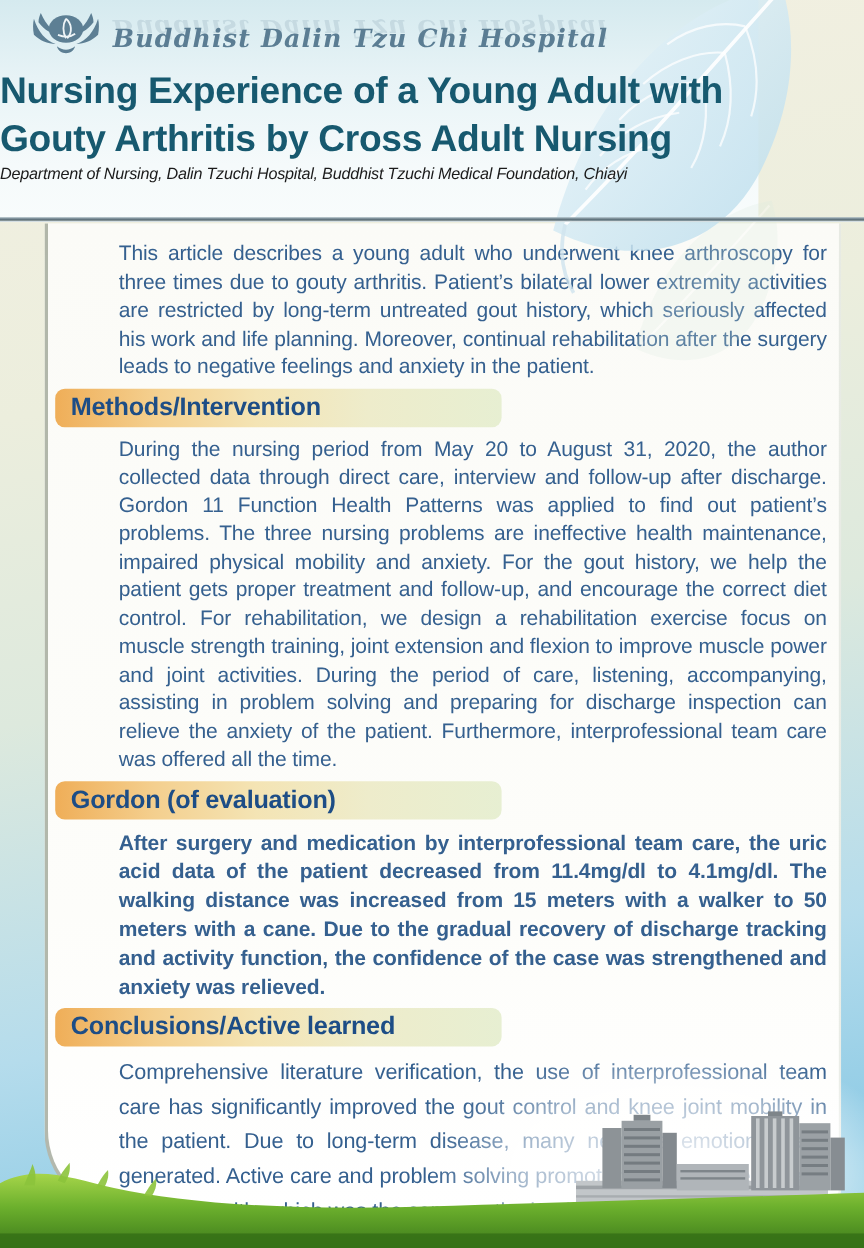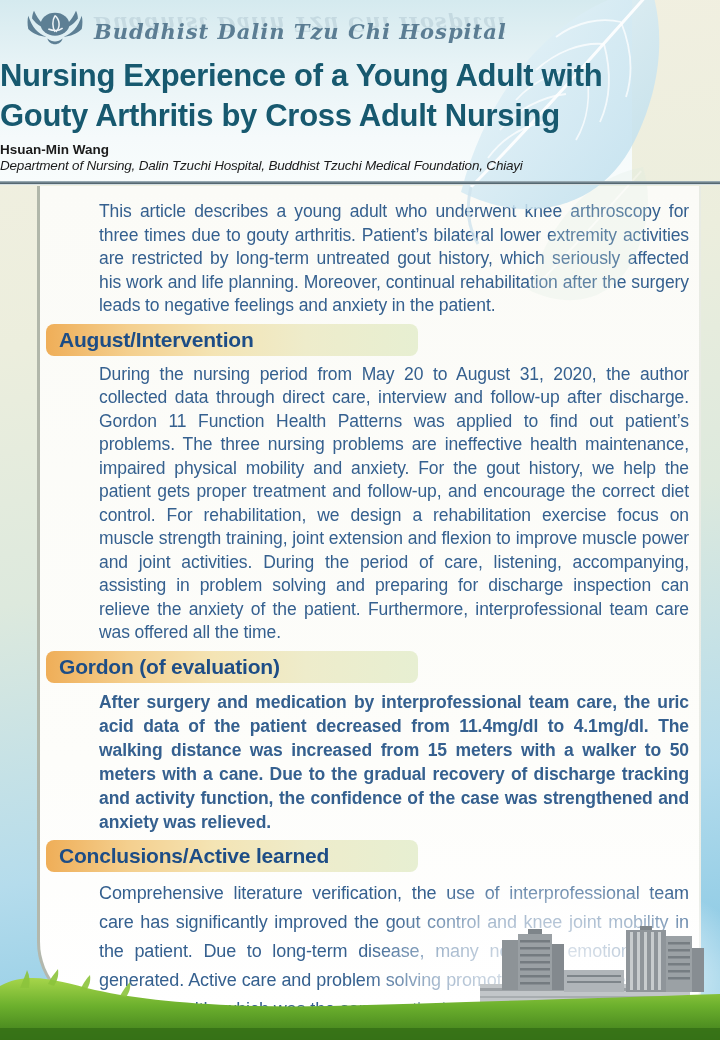--- a/index.html
+++ b/index.html
@@ -150,35 +150,34 @@
     <div class="logo-reflection">
       <span style="width:58px;height:42px;display:inline-block;"></span>
       <span class="logo-text">Buddhist Dalin Tzu Chi Hospital</span>
     </div>
 
     <div class="title-block">
       <div class="poster-title">
         <div>Nursing Experience of a Young Adult with</div>
         <div>Gouty Arthritis by Cross Adult Nursing</div>
       </div>
-      <div class="author-line">Hsuan-Min Wang</div>
       <div class="affil-line">Department of Nursing, Dalin Tzuchi Hospital, Buddhist Tzuchi Medical Foundation, Chiayi</div>
     </div>
   </div>
 
   <div class="divider"></div>
 
   <div class="panel">
 
     <section class="section">
       <p class="body-text">This article describes a young adult who underwent knee arthroscopy for three times due to gouty arthritis. Patient’s bilateral lower extremity activities are restricted by long-term untreated gout history, which seriously affected his work and life planning. Moreover, continual rehabilitation after the surgery leads to negative feelings and anxiety in the patient.</p>
     </section>
 
     <section class="section">
-      <h2 class="band">August/Intervention</h2>
+      <h2 class="band">Methods/Intervention</h2>
       <p class="body-text">During the nursing period from May 20 to August 31, 2020, the author collected data through direct care, interview and follow-up after discharge. Gordon 11 Function Health Patterns was applied to find out patient’s problems. The three nursing problems are ineffective health maintenance, impaired physical mobility and anxiety. For the gout history, we help the patient gets proper treatment and follow-up, and encourage the correct diet control. For rehabilitation, we design a rehabilitation exercise focus on muscle strength training, joint extension and flexion to improve muscle power and joint activities. During the period of care, listening, accompanying, assisting in problem solving and preparing for discharge inspection can relieve the anxiety of the patient. Furthermore, interprofessional team care was offered all the time.</p>
     </section>
 
     <section class="section">
       <h2 class="band">Gordon (of evaluation)</h2>
       <p class="body-text">After surgery and medication by interprofessional team care, the uric acid data of the patient decreased from 11.4mg/dl to 4.1mg/dl. The walking distance was increased from 15 meters with a walker to 50 meters with a cane. Due to the gradual recovery of discharge tracking and activity function, the confidence of the case was strengthened and anxiety was relieved.</p>
     </section>
 
     <section class="section">
       <h2 class="band">Conclusions/Active learned</h2>

